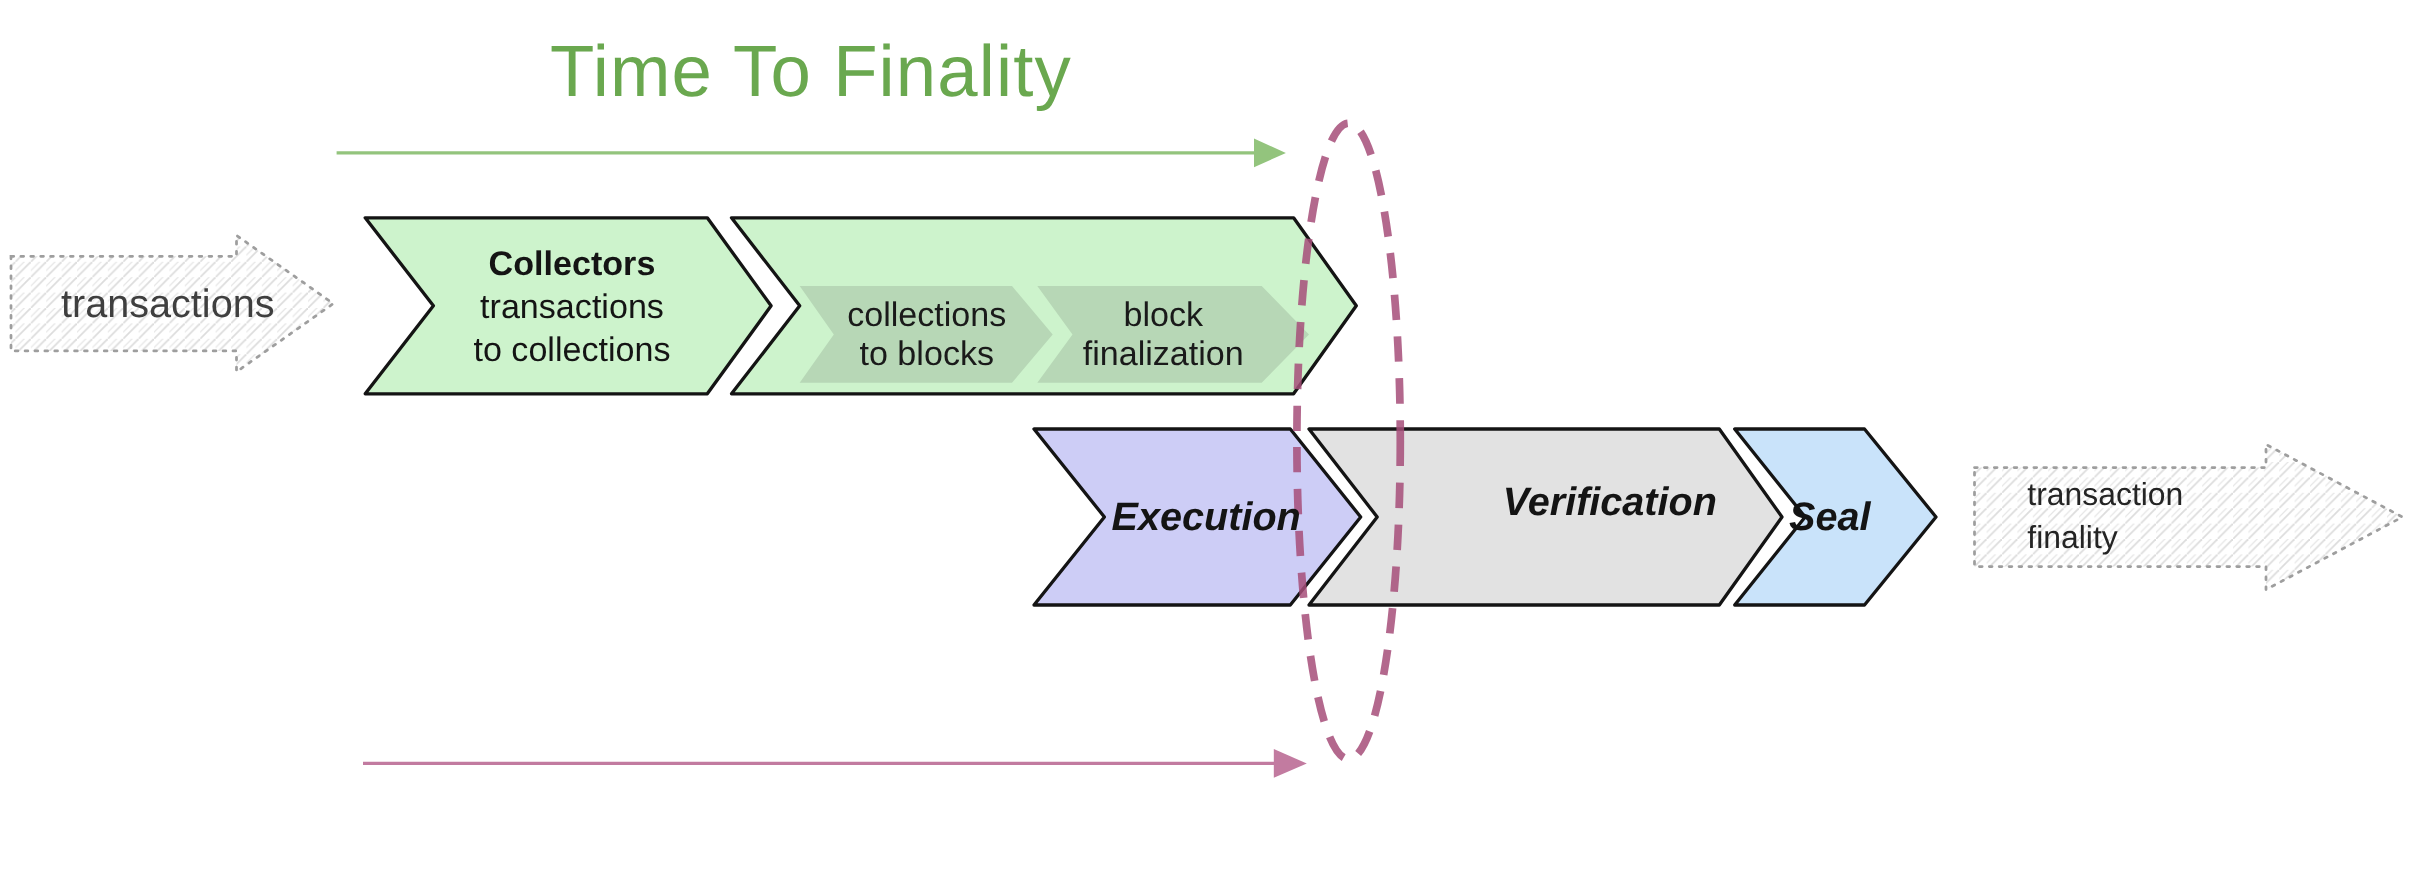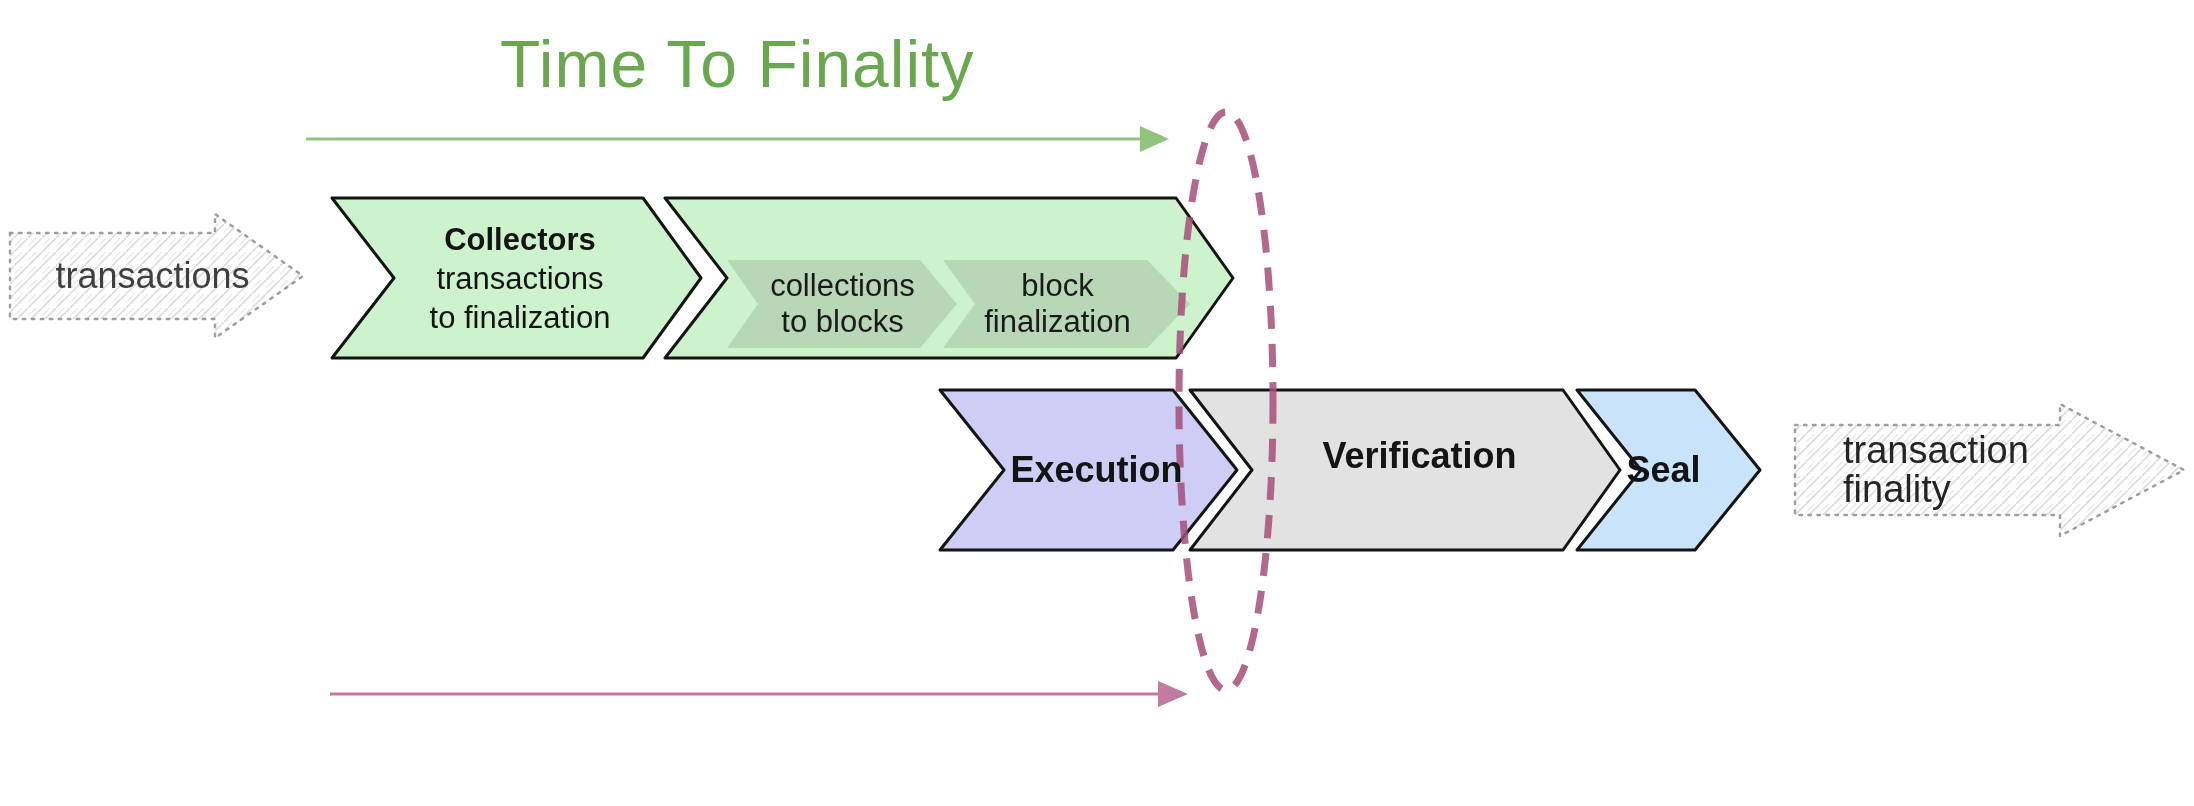--- a/index.html
+++ b/index.html
@@ -13,24 +13,24 @@
     font-size: 66px; letter-spacing: 1px; color: #6aa84f; white-space: nowrap;
   }
   .caption-bottom {
     position: absolute; left: 924px; top: 726px;
     font-size: 60px; letter-spacing: 1px; white-space: nowrap;
   }
   .caption-bottom .hl { color: #a64d79; }
   .caption-bottom .sfx { color: #8e8e8e; }
   .stage-text { font-size: 31px; line-height: 39px; }
   .stage-text .b { font-weight: bold; }
-  .stage-title-lg { font-size: 36px; font-weight: bold; }
+  .stage-title-lg { font-size: 36px; font-weight: bold; font-style: italic; }
   .sub-text { font-size: 31px; line-height: 36px; color: #1a1a1a; }
   .hatch-label { font-size: 36px; color: #3f3f3f; }
-  .hatch-label-out { font-size: 38px; line-height: 39px; color: #242424; align-items: flex-start; text-align: left; }
+  .hatch-label-out { font-size: 29px; line-height: 39px; color: #242424; align-items: flex-start; text-align: left; }
 </style>
 </head>
 <body>
 
 <div class="canvas">
 
   <svg class="layer" width="2194" height="806" viewBox="0 0 2194 806">
     <defs>
       <pattern id="hatch" patternUnits="userSpaceOnUse" width="14" height="14">
         <path d="M-3,17 L17,-3" stroke="#dcdcdc" stroke-width="1.6" fill="none"></path>
@@ -64,37 +64,37 @@
     <ellipse cx="1226" cy="401" rx="47" ry="289" fill="none" stroke-width="7" stroke-dasharray="23 15" stroke-opacity="0.85" stroke="#a64d79"></ellipse>
   </svg>
 
   <div class="title-top">Time To Finality</div>
 
   <div class="label hatch-label" style="left:20px; top:233px; width:265px; height:86px;">transactions</div>
 
   <div class="label stage-text" style="left:400px; top:206px; width:240px; height:144px;">
     <span class="ln b">Collectors</span>
     <span class="ln">transactions</span>
-    <span class="ln">to finalization</span>
+    <span class="ln">to collections</span>
   </div>
 
 
   <div class="label sub-text" style="left:960px; top:258px; width:195px; height:92px;">
     <span class="ln">block</span>
     <span class="ln">finalization</span>
   </div>
 
   <div class="label sub-text" style="left:760px; top:258px; width:165px; height:92px;">
     <span class="ln">collections</span>
     <span class="ln">to blocks</span>
   </div>
 
   <div class="label stage-title-lg" style="left:1004px; top:390px; width:185px; height:160px;">Execution</div>
 
-  <div class="label stage-title-lg" style="left:1264px; top:390px; width:311px; height:132px;">Verification</div>
+  <div class="label stage-title-lg" style="left:1308px; top:390px; width:311px; height:132px;">Verification</div>
 
   <div class="label stage-title-lg" style="left:1586px; top:390px; width:155px; height:160px;">Seal</div>
 
   <div class="label hatch-label-out" style="left:1843px; top:420px; width:220px; height:100px;">
     <span class="ln">transaction</span>
     <span class="ln">finality</span>
   </div>
 
 
 </div>

